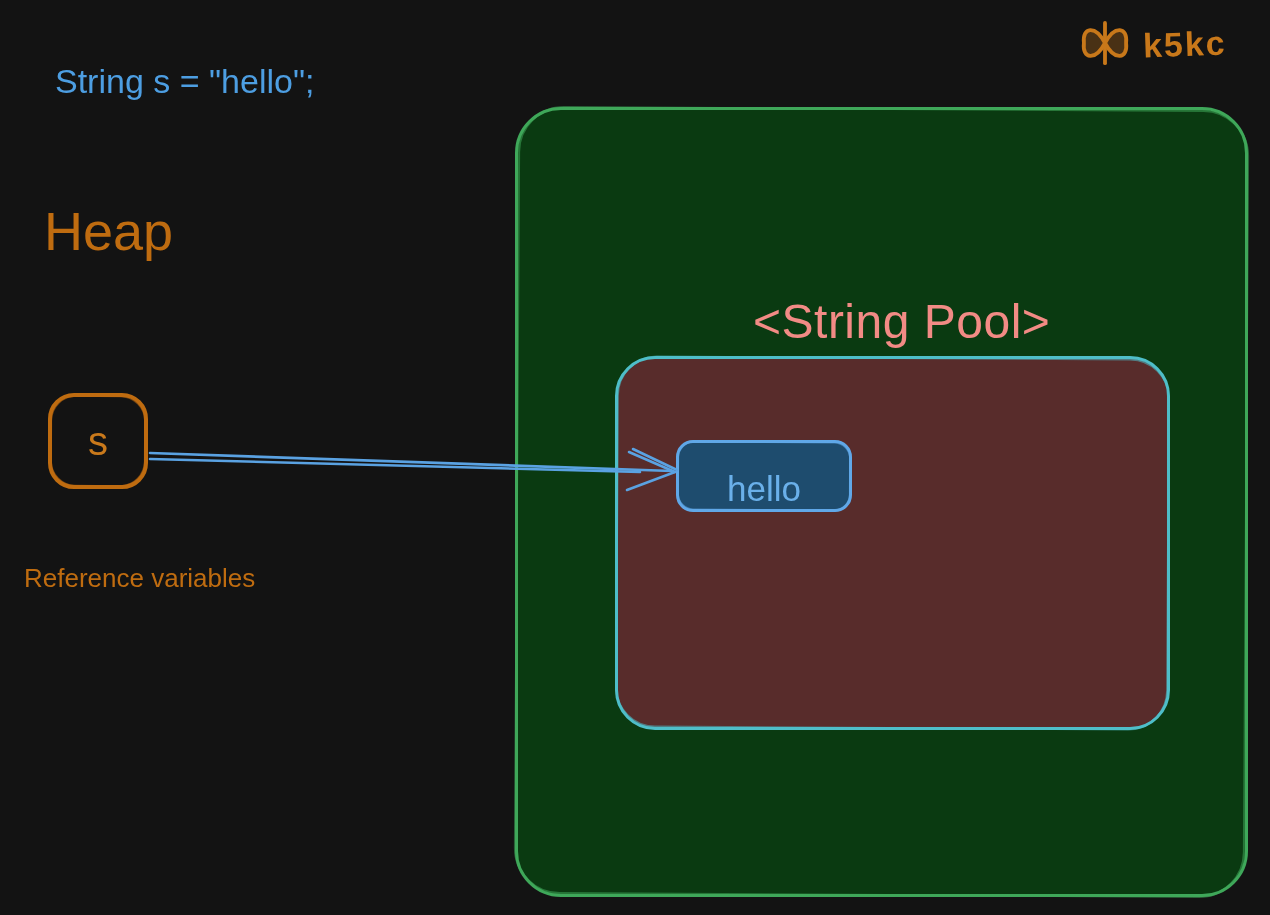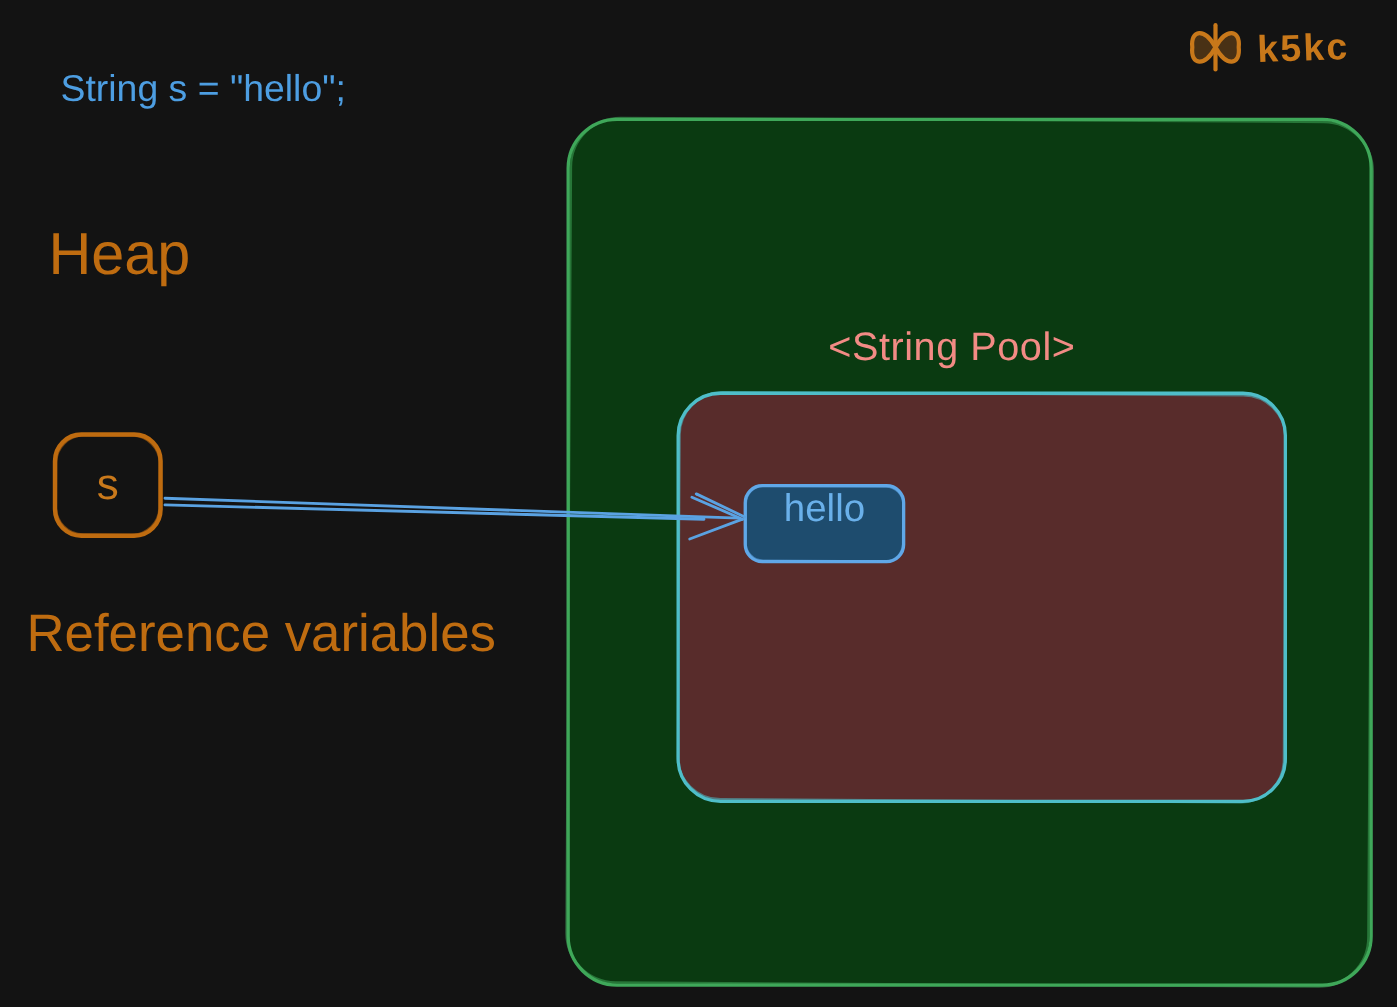--- a/index.html
+++ b/index.html
@@ -6,23 +6,23 @@
   #canvas{
     position:relative;width:1270px;height:915px;overflow:hidden;
     background:#131313;
     font-family:"Liberation Sans", sans-serif;
   }
   .abs{position:absolute;}
 
   
   .code-line{left:55px;top:62px;font-size:34px;color:#4d9ee2;white-space:pre;}
   .stack-label{left:44px;top:200px;font-size:54px;color:#bf6c10;}
-  .ref-caption{left:24px;top:549px;font-size:48px;color:#bf6c10;}
+  .ref-caption{left:24px;top:563px;font-size:26px;color:#bf6c10;}
   .heap-label{left:846px;top:34px;font-size:48px;color:#4aa963;}
-  .sp-label{left:753px;top:294px;font-size:36px;color:#f28b85;letter-spacing:.5px;}
+  .sp-label{left:753px;top:294px;font-size:48px;color:#f28b85;letter-spacing:.5px;}
 
   
   .sketch{box-sizing:border-box;}
   .sketch::before{
     content:"";position:absolute;inset:-2px;border-radius:inherit;
     border:2px solid transparent;border-color:inherit;opacity:.55;
     transform:rotate(.35deg);pointer-events:none;
   }
 
   .s-box{
@@ -36,23 +36,23 @@
     left:515px;top:107px;width:733px;height:790px;border-radius:46px;
     border:3px solid #3fa85a;color:#3fa85a;background:#0a3a11;
   }
 
   .sp-box{
     left:615px;top:356px;width:555px;height:374px;border-radius:40px;
     border:3px solid #4fbec9;color:#4fbec9;background:#582c2b;
   }
 
   .hello-box{
-    left:676px;top:440px;width:147px;height:72px;border-radius:17px;
+    left:676px;top:440px;width:176px;height:72px;border-radius:17px;
     border:3px solid #60a8e8;color:#60a8e8;background:#1e4c6e;
-    display:flex;align-items:flex-start;justify-content:center;
+    display:flex;align-items:flex-end;justify-content:center;
   }
   .hello-box .obj-text{font-size:35px;color:#6ab0ea;}
 
   
   .arrow-svg{left:148px;top:438px;width:540px;height:60px;z-index:5;}
   .arrow-svg line, .arrow-svg path{stroke:#5aa2e2;stroke-width:2.6;fill:none;stroke-linecap:round;}
 
   
   .logo-icon{left:1076px;top:20px;width:58px;height:46px;}
   .logo-text{

